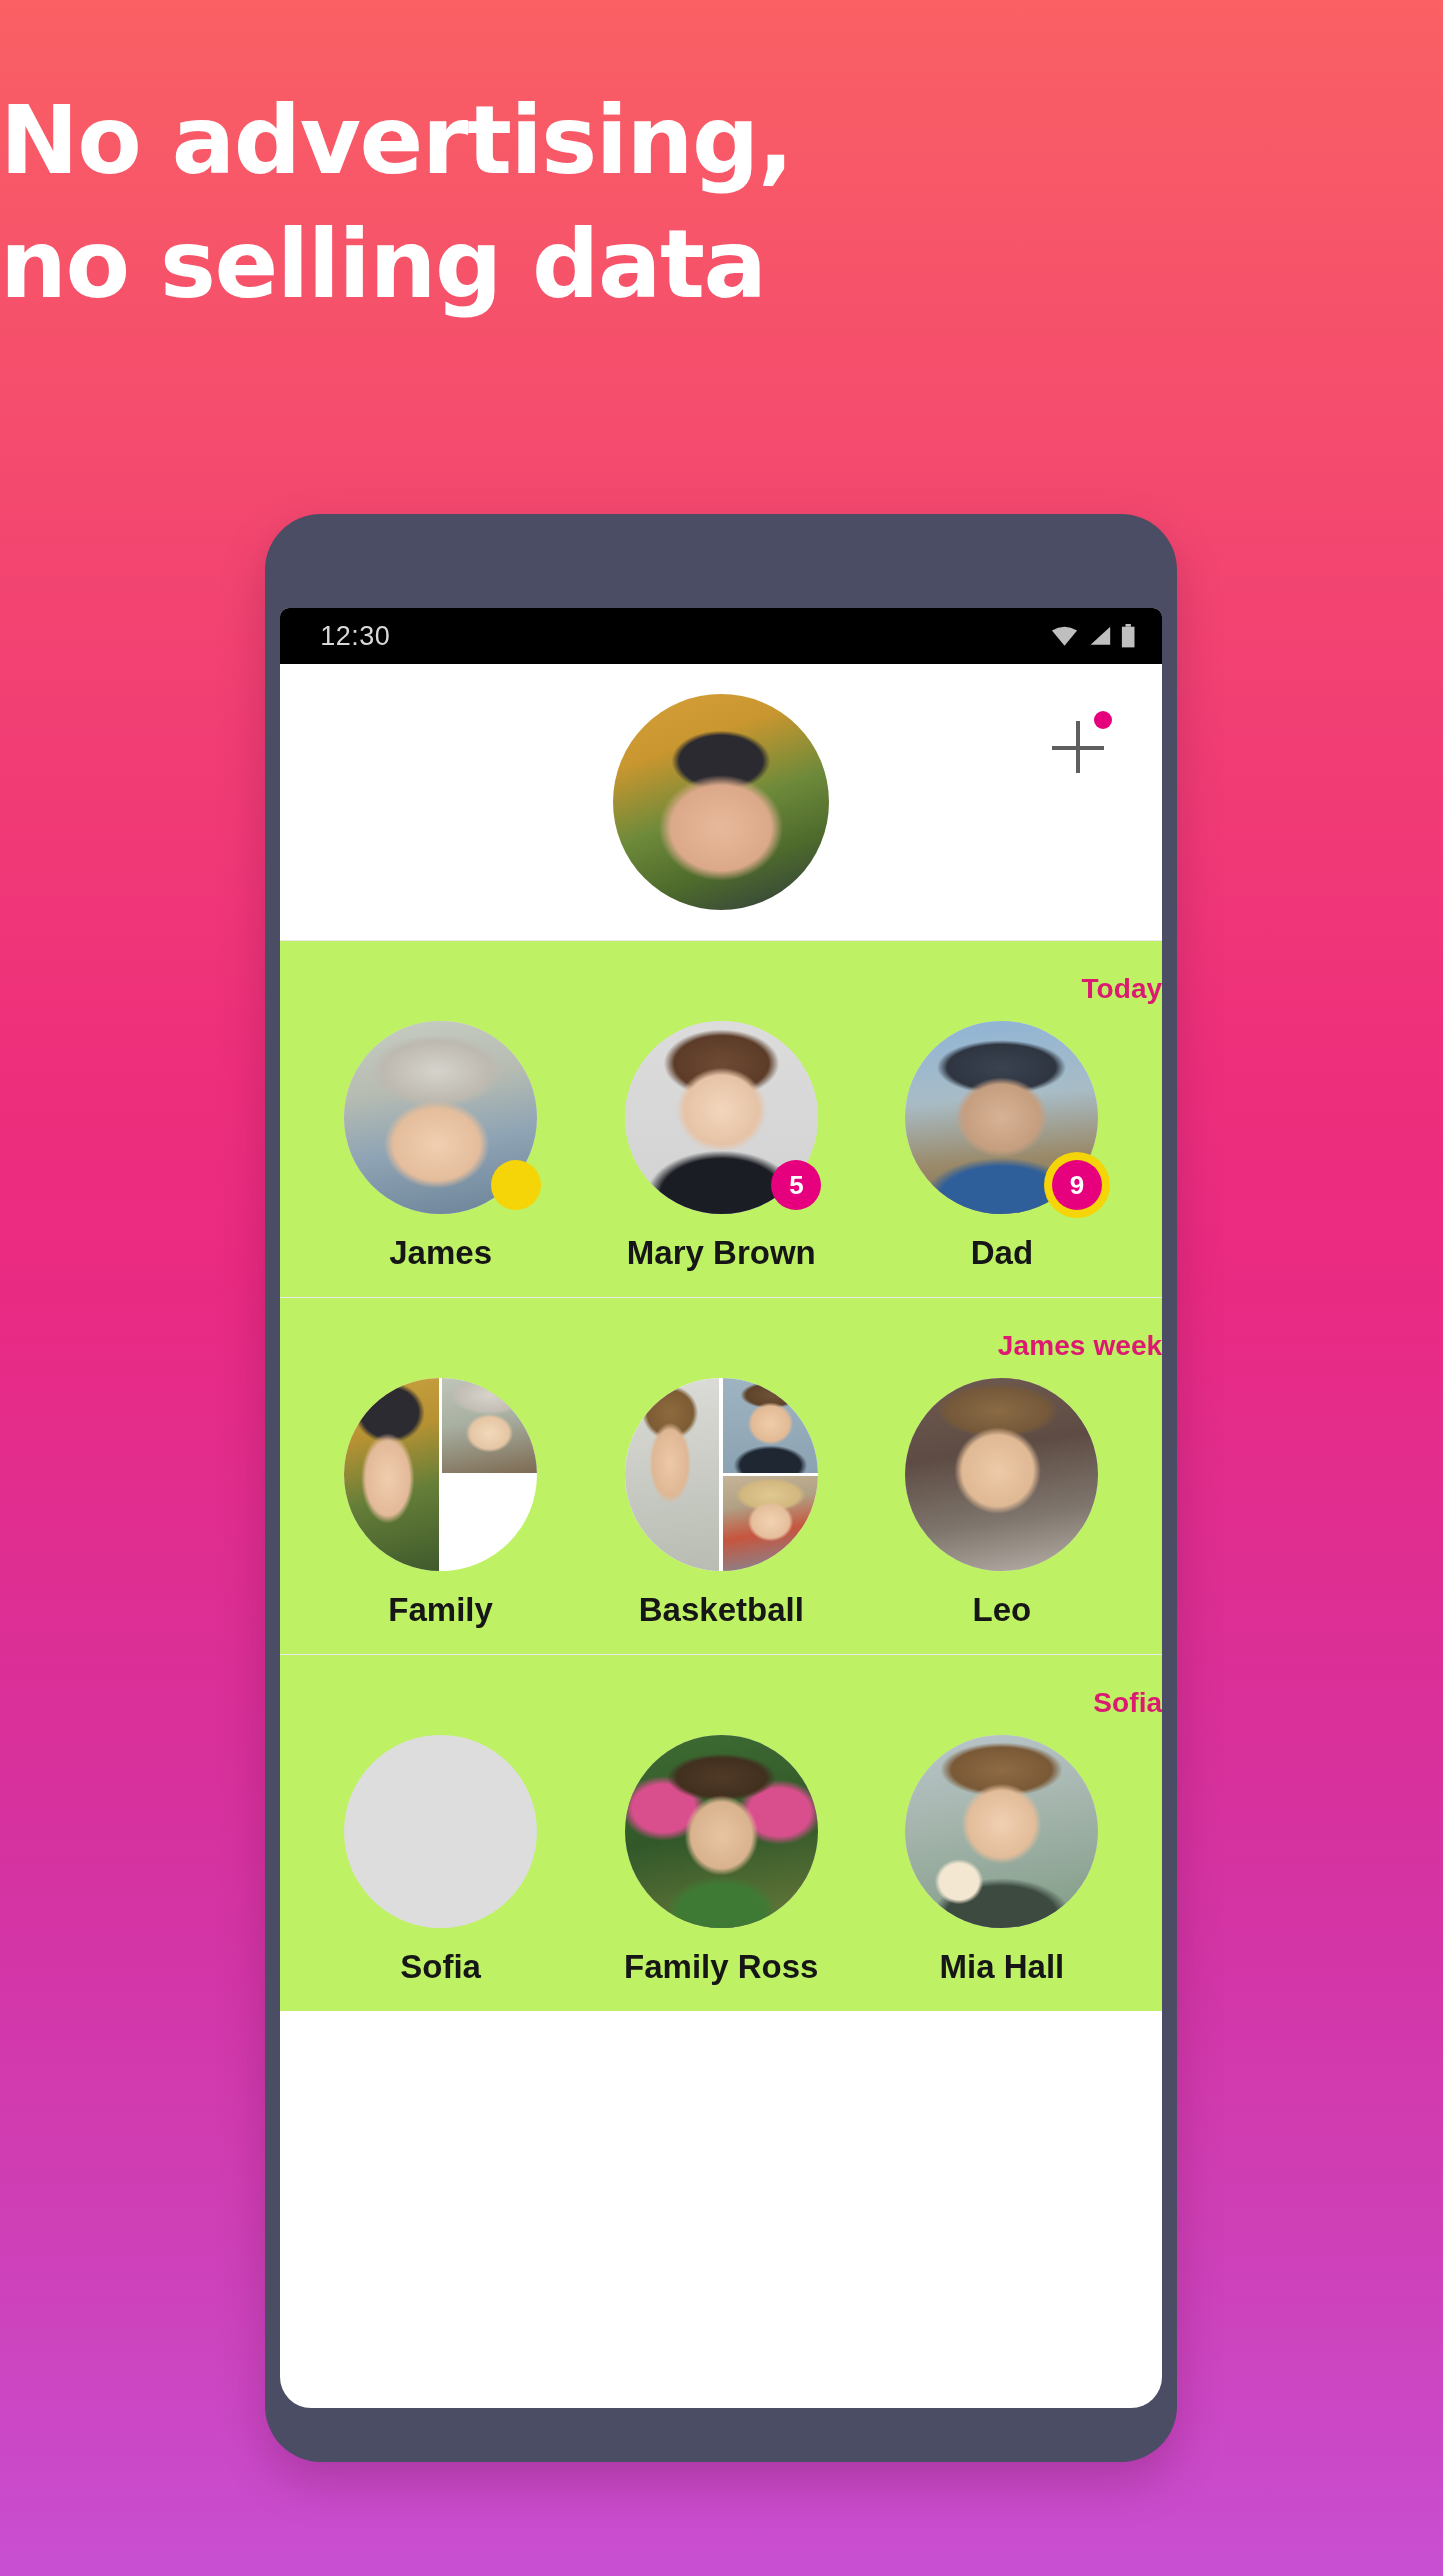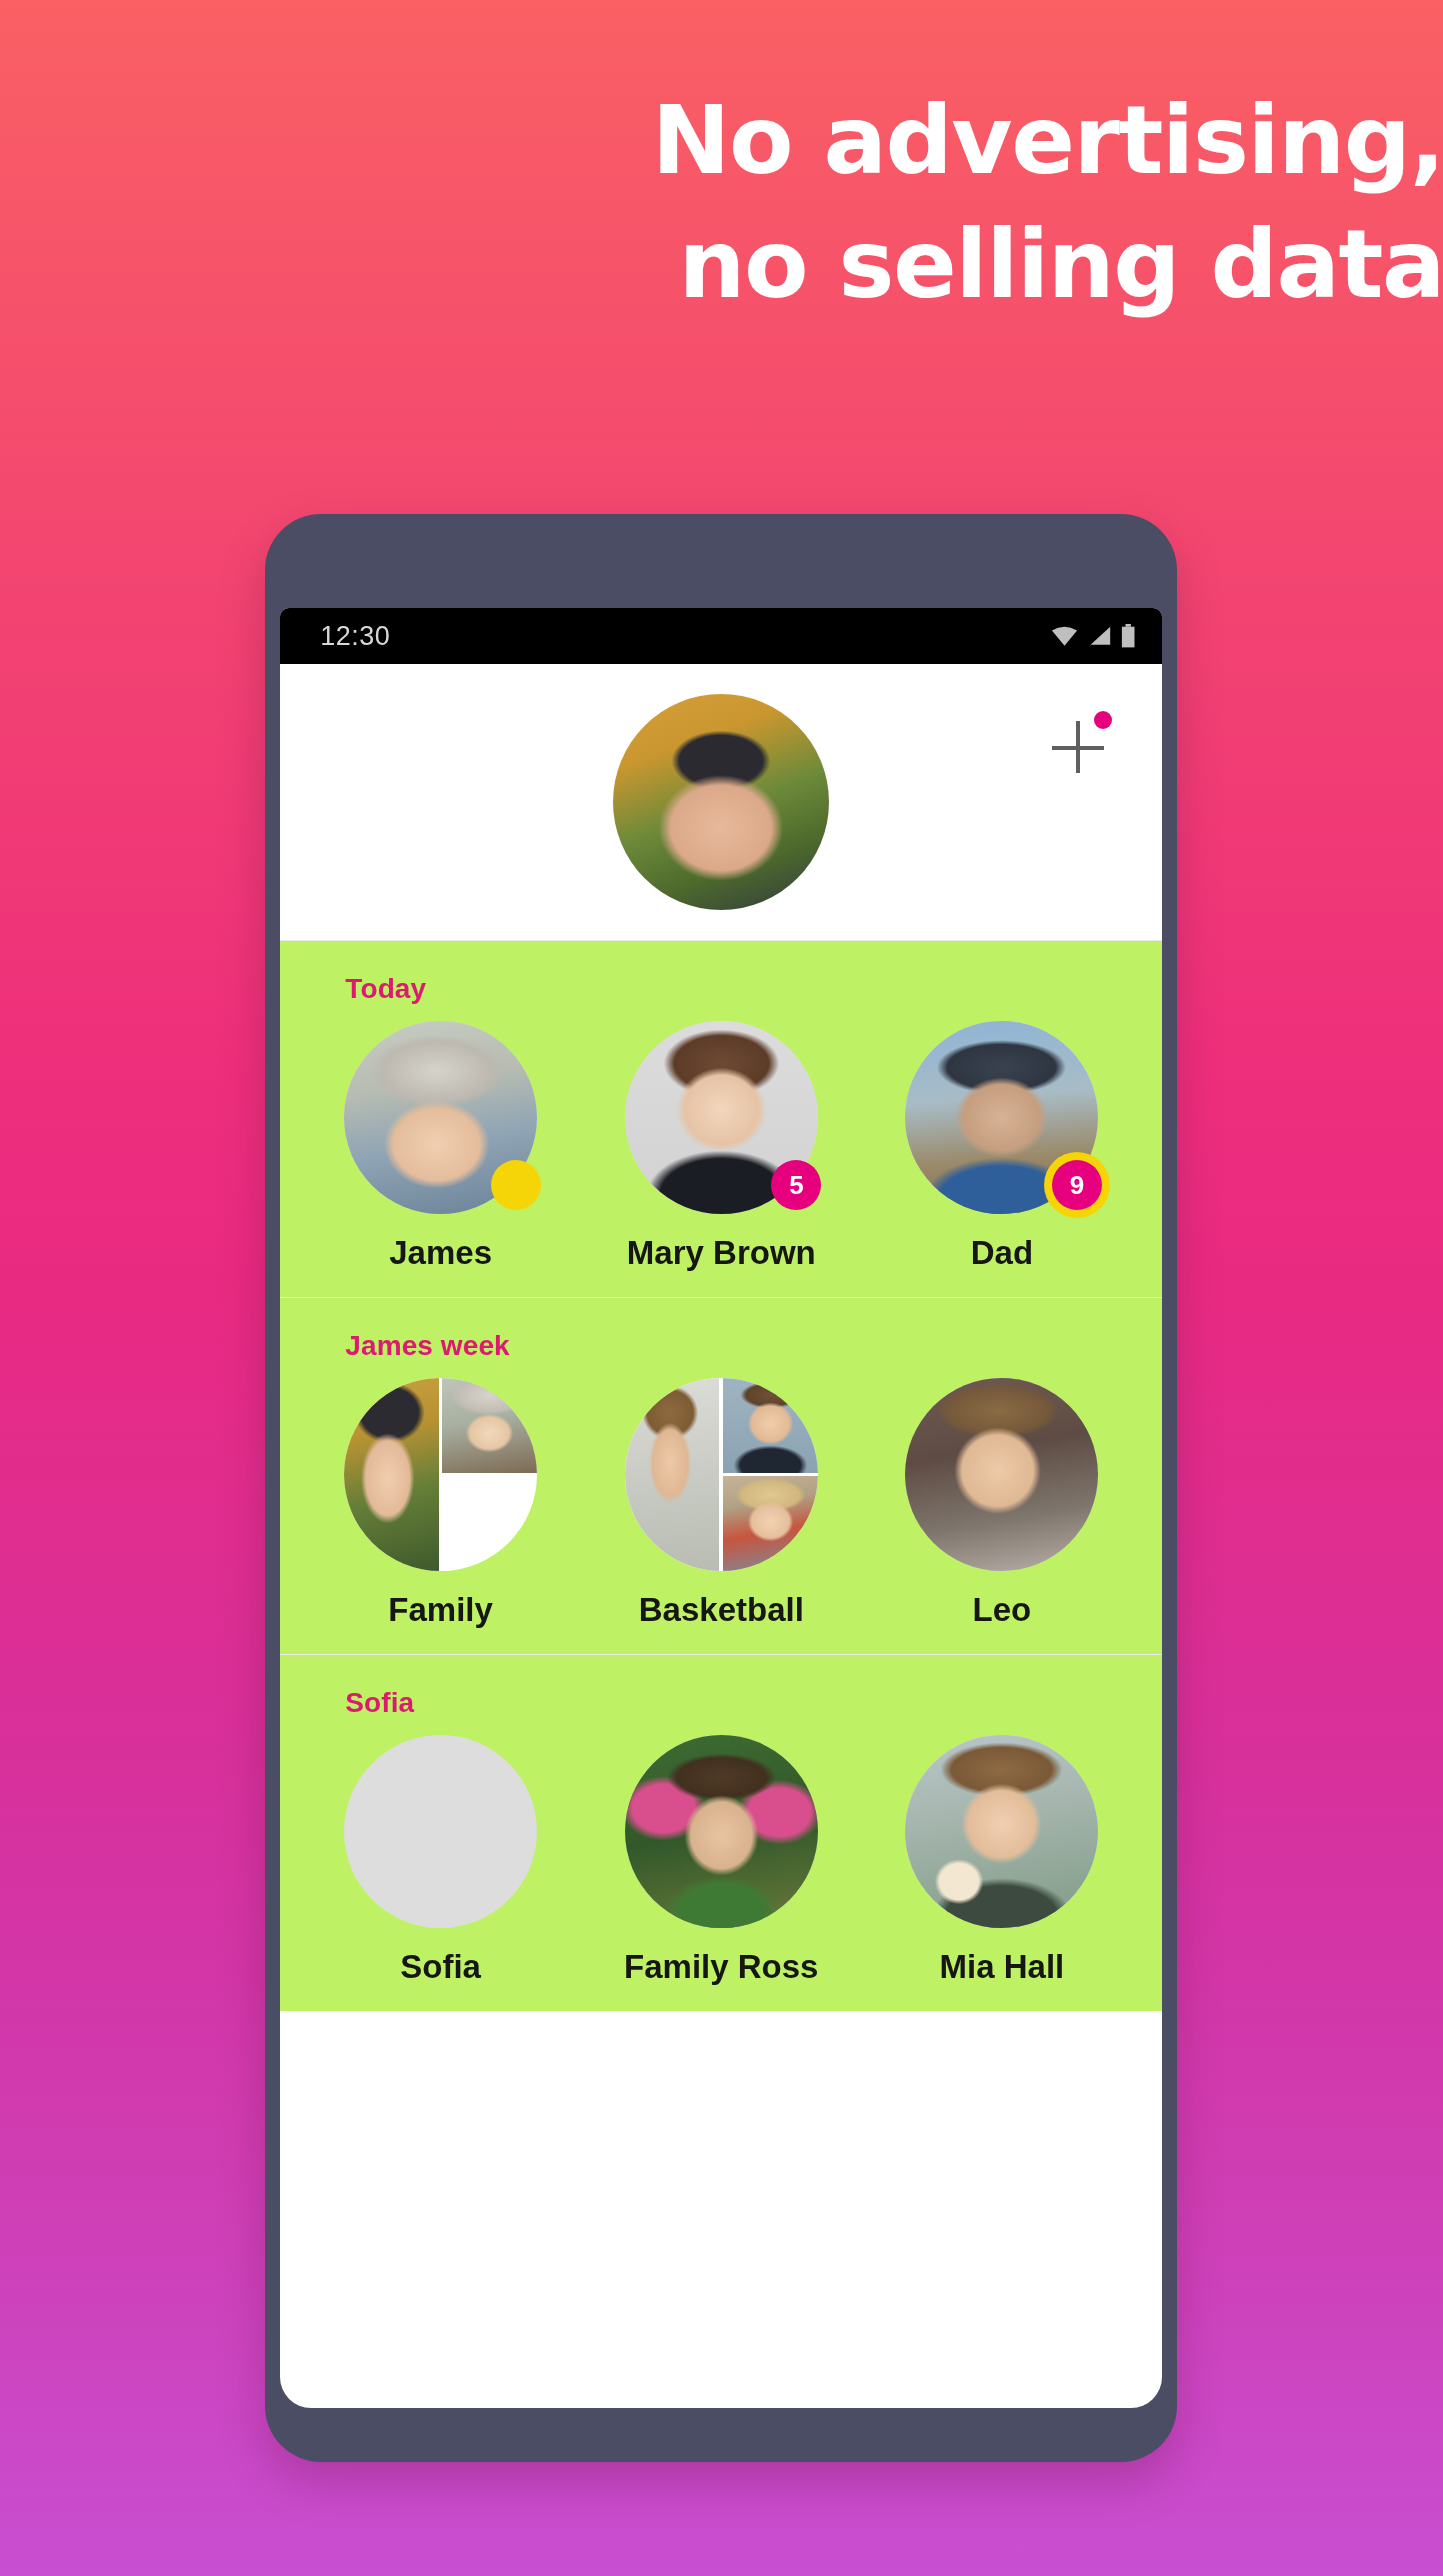--- a/index.html
+++ b/index.html
@@ -28,21 +28,21 @@
         #c84fd2 100%);
     position: relative;
   }
 
   
   .headline {
     position: absolute;
     top: 79px;
     left: 0;
     width: 1444px;
-    text-align: right;
+    text-align: left;
     color: #ffffff;
     font-size: 94px;
     line-height: 1.32;
     font-weight: 700;
     letter-spacing: -1.4px;
     font-family: "DejaVu Sans", sans-serif;
     white-space: pre-line;
   }
 
   
@@ -61,20 +61,21 @@
     position: absolute;
     left: 15.3px;
     top: 94px;
     width: 882px;
     height: 1800px;
     background: #ffffff;
     border-radius: 9px 9px 31px 31px;
     overflow: hidden;
     display: flex;
     flex-direction: column;
+    text-align: right;
   }
 
   
   .status-bar {
     flex: 0 0 auto;
     height: 56px;
     background: #000000;
     display: flex;
     align-items: center;
     justify-content: space-between;

